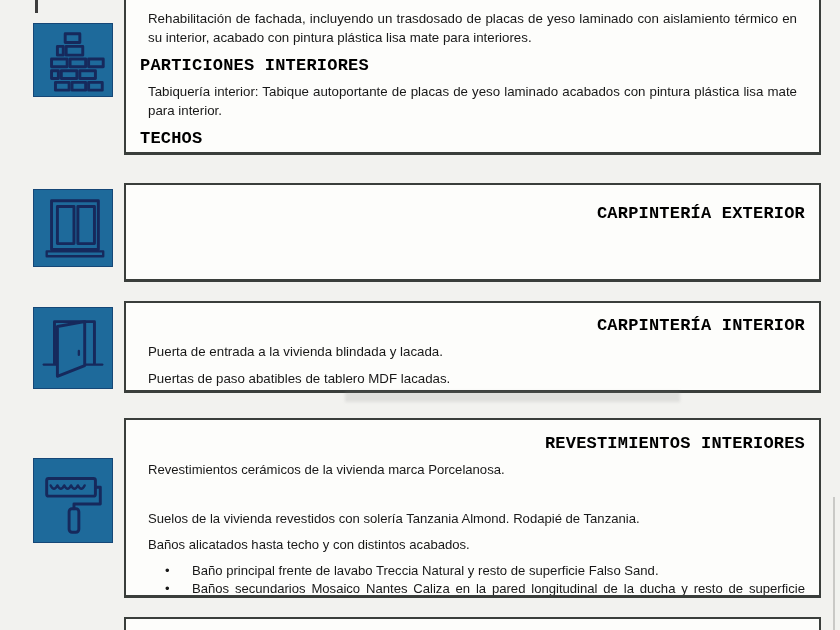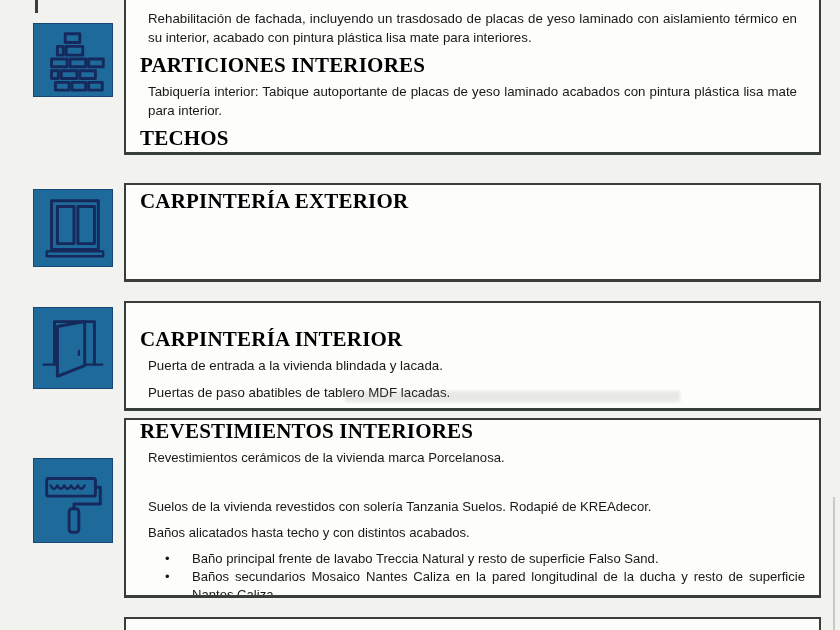--- a/index.html
+++ b/index.html
@@ -13,27 +13,27 @@
     font-family:"Liberation Sans",sans-serif;color:var(--text);
   }
   .tbox{
     position:absolute;left:124px;width:697px;box-sizing:border-box;
     background:var(--box_bg);
     border:2px solid var(--border);border-bottom-width:3px;
     padding:0 14px;font-size:13.3px;line-height:18.5px;overflow:hidden;
   }
   .tbox p{margin:8px;text-align:justify;}
   .tbox h2{
-    font-family:Liberation Serif, serif;font-size:21px;line-height:19px;
+    font-family:Liberation Mono, monospace;font-size:17px;line-height:19px;
     letter-spacing:.2px;margin:9px 0 2px;color:#000;
   }
-  .tbox h2.first{margin-top:0;}
+  .tbox h2.first{margin-top:12px;text-align:right;}
   #box1{top:-46px;height:201px;padding-top:46px;}
   #box2{top:183px;height:99px;padding-top:7px;}
-  #box3{top:301px;height:110px;padding-top:27px;}
+  #box3{top:301px;height:92px;padding-top:1px;}
   #box4{top:418px;height:180px;padding-top:2px;font-size:13.1px;line-height:18px;}
   #box4 h2{margin-bottom:1px;}
   #box5{top:617px;height:34px;}
   .gap{height:15px;}
   .bullet{display:flex;margin:0;}
   .bullet .bm{flex:0 0 27px;margin-left:25px;}
   .bullet .bt{flex:1;text-align:justify;}
   .icon{
     position:absolute;left:33px;width:80px;box-sizing:border-box;
     background:var(--icon_bg);border:1px solid rgba(12,28,75,.45);
@@ -123,21 +123,21 @@
     <p>Puerta de entrada a la vivienda blindada y lacada.</p>
     <p>Puertas de paso abatibles de tablero MDF lacadas.</p>
   </div>
 
   <div class="watermark-smudge"></div>
 
   <div class="tbox" id="box4">
     <h2 class="first">REVESTIMIENTOS INTERIORES</h2>
     <p>Revestimientos cerámicos de la vivienda marca Porcelanosa.</p>
     <div class="gap"></div>
-    <p>Suelos de la vivienda revestidos con solería Tanzania Suelos. Rodapié de KREAdecor.</p>
+    <p>Suelos de la vivienda revestidos con solería Tanzania Almond. Rodapié de Tanzania.</p>
     <p>Baños alicatados hasta techo y con distintos acabados.</p>
     <div class="bullet">
       <span class="bm">•</span>
       <span class="bt">Baño principal frente de lavabo Treccia Natural y resto de superficie Falso Sand.</span>
     </div>
     <div class="bullet">
       <span class="bm">•</span>
       <span class="bt">Baños secundarios Mosaico Nantes Caliza en la pared longitudinal de la ducha y resto de superficie Nantes Caliza.</span>
     </div>
     <div class="bullet">

